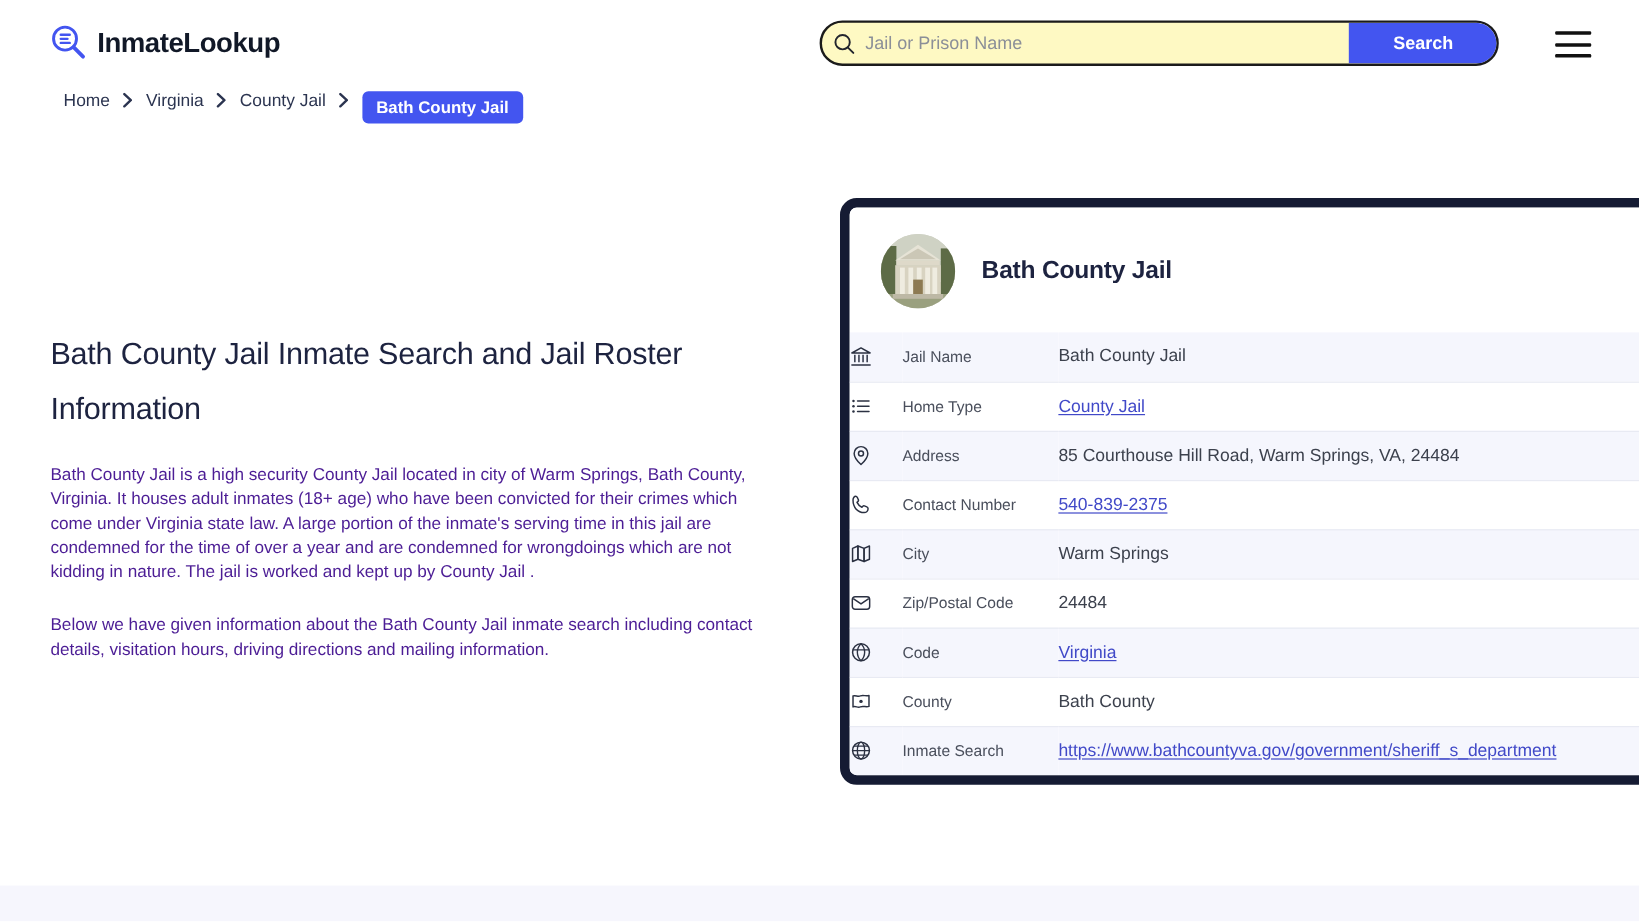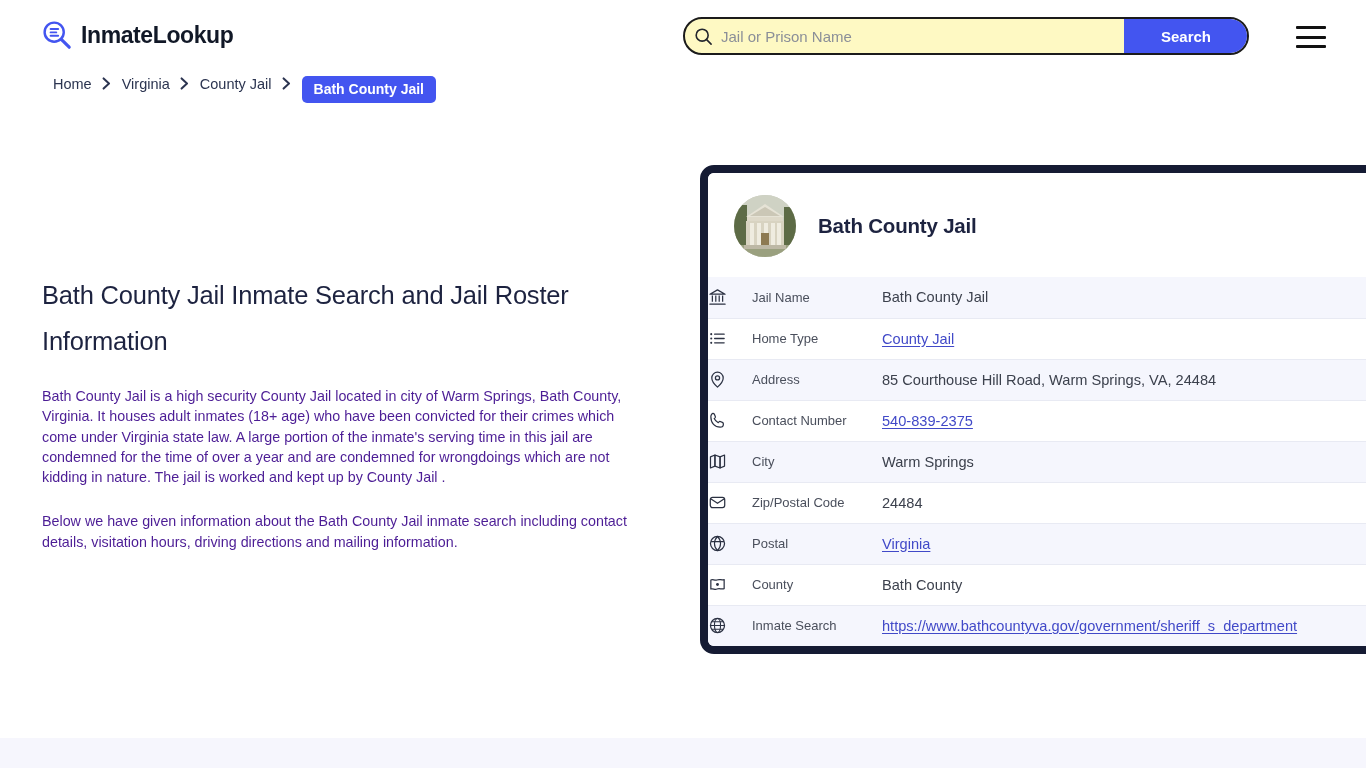--- a/index.html
+++ b/index.html
@@ -334,21 +334,21 @@
         </tr>
 
         <tr>
           <td class="cell-icon">
             <svg width="19" height="19" viewBox="0 0 20 20" fill="none" xmlns="http://www.w3.org/2000/svg">
               <circle cx="10" cy="10" r="7.4" stroke="#2b3142" stroke-width="1.3"></circle>
               <path d="M10 2.6c2.1 2 3.2 4.6 3.2 7.4S12.1 15.4 10 17.4C7.9 15.4 6.8 12.8 6.8 10S7.9 4.6 10 2.6Z" stroke="#2b3142" stroke-width="1.2"></path>
               <line x1="3.2" y1="8" x2="16.8" y2="8" stroke="#2b3142" stroke-width="1.2"></line>
             </svg>
           </td>
-          <td class="cell-label">Postal</td>
+          <td class="cell-label">Code</td>
           <td class="cell-value"><a href="#">Virginia</a></td>
         </tr>
 
         <tr>
           <td class="cell-icon">
             <svg width="19" height="19" viewBox="0 0 20 20" fill="none" xmlns="http://www.w3.org/2000/svg">
               <path d="M3 5.2c2.2-1 4.2 1 6.4 0 2.2-1 5.1.4 7.6-.4v9.6c-2.5.8-5.4-.6-7.6.4-2.2 1-4.2-1-6.4 0V5.2Z" stroke="#2b3142" stroke-width="1.3" stroke-linejoin="round"></path>
               <circle cx="10" cy="10" r="1.5" fill="#2b3142"></circle>
             </svg>
           </td>

